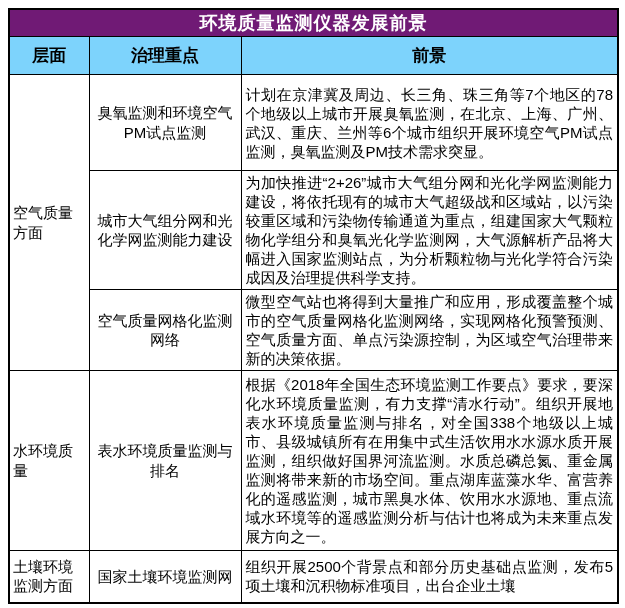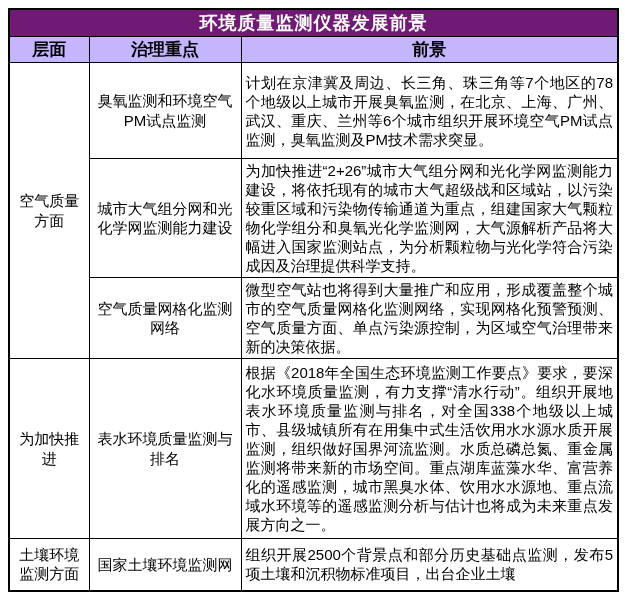--- a/index.html
+++ b/index.html
@@ -32,30 +32,30 @@
     background: #701a75;
     color: #ffffff;
     font-weight: bold;
     font-size: 18px;
     text-align: center;
     height: 23px;
     padding: 1px 2px;
     letter-spacing: 1px;
   }
   .header-cell {
-    background: #c4b5fd;
+    background: #7dd3fc;
     color: #000000;
     font-weight: bold;
     font-size: 17px;
     text-align: center;
     height: 24px;
-    padding: 1px 2px;
+    padding: 7px 2px;
   }
   .level-cell {
-    text-align: center;
+    text-align: left;
     vertical-align: middle;
     font-size: 15px;
     padding: 2px 3px;
     line-height: 1.3;
   }
   .focus-cell {
     text-align: center;
     vertical-align: middle;
     font-size: 15px;
     padding: 14px 6px;
@@ -102,21 +102,21 @@
       </tr>
       <tr class="r2">
         <td class="focus-cell">城市大气组分网和光化学网监测能力建设</td>
         <td class="prospect-cell">为加快推进“2+26”城市大气组分网和光化学网监测能力建设，将依托现有的城市大气超级战和区域站，以污染较重区域和污染物传输通道为重点，组建国家大气颗粒物化学组分和臭氧光化学监测网，大气源解析产品将大幅进入国家监测站点，为分析颗粒物与光化学符合污染成因及治理提供科学支持。</td>
       </tr>
       <tr class="r3">
         <td class="focus-cell">空气质量网格化监测网络</td>
         <td class="prospect-cell">微型空气站也将得到大量推广和应用，形成覆盖整个城市的空气质量网格化监测网络，实现网格化预警预测、空气质量方面、单点污染源控制，为区域空气治理带来新的决策依据。</td>
       </tr>
       <tr class="r4">
-        <td class="level-cell">为加快推进</td>
+        <td class="level-cell">水环境质量</td>
         <td class="focus-cell">表水环境质量监测与排名</td>
         <td class="prospect-cell">根据《2018年全国生态环境监测工作要点》要求，要深化水环境质量监测，有力支撑“清水行动”。组织开展地表水环境质量监测与排名，对全国338个地级以上城市、县级城镇所有在用集中式生活饮用水水源水质开展监测，组织做好国界河流监测。水质总磷总氮、重金属监测将带来新的市场空间。重点湖库蓝藻水华、富营养化的遥感监测，城市黑臭水体、饮用水水源地、重点流域水环境等的遥感监测分析与估计也将成为未来重点发展方向之一。</td>
       </tr>
       <tr class="r5">
         <td class="level-cell">土壤环境监测方面</td>
         <td class="focus-cell">国家土壤环境监测网</td>
         <td class="prospect-cell">组织开展2500个背景点和部分历史基础点监测，发布5项土壤和沉积物标准项目，出台企业土壤</td>
       </tr>
     </tbody>
   </table>

